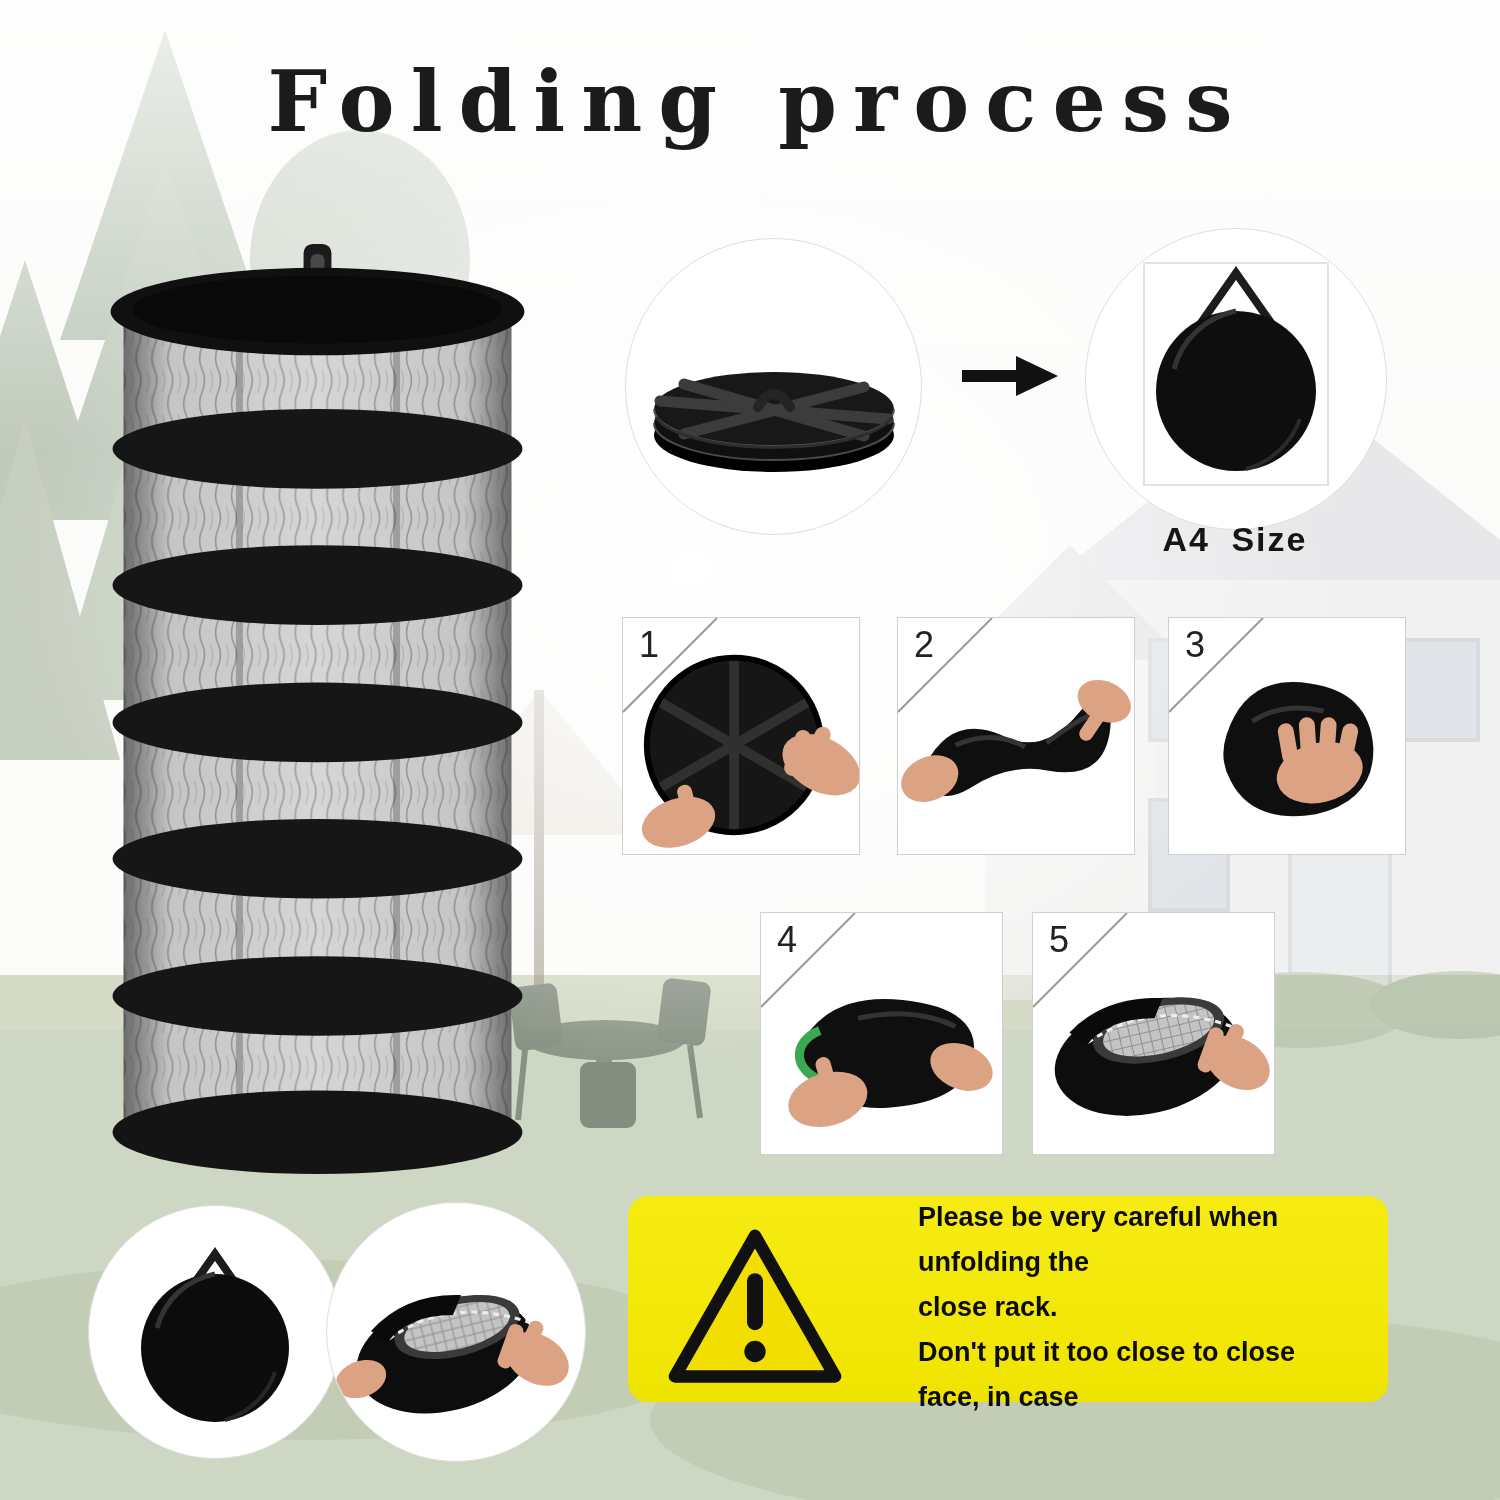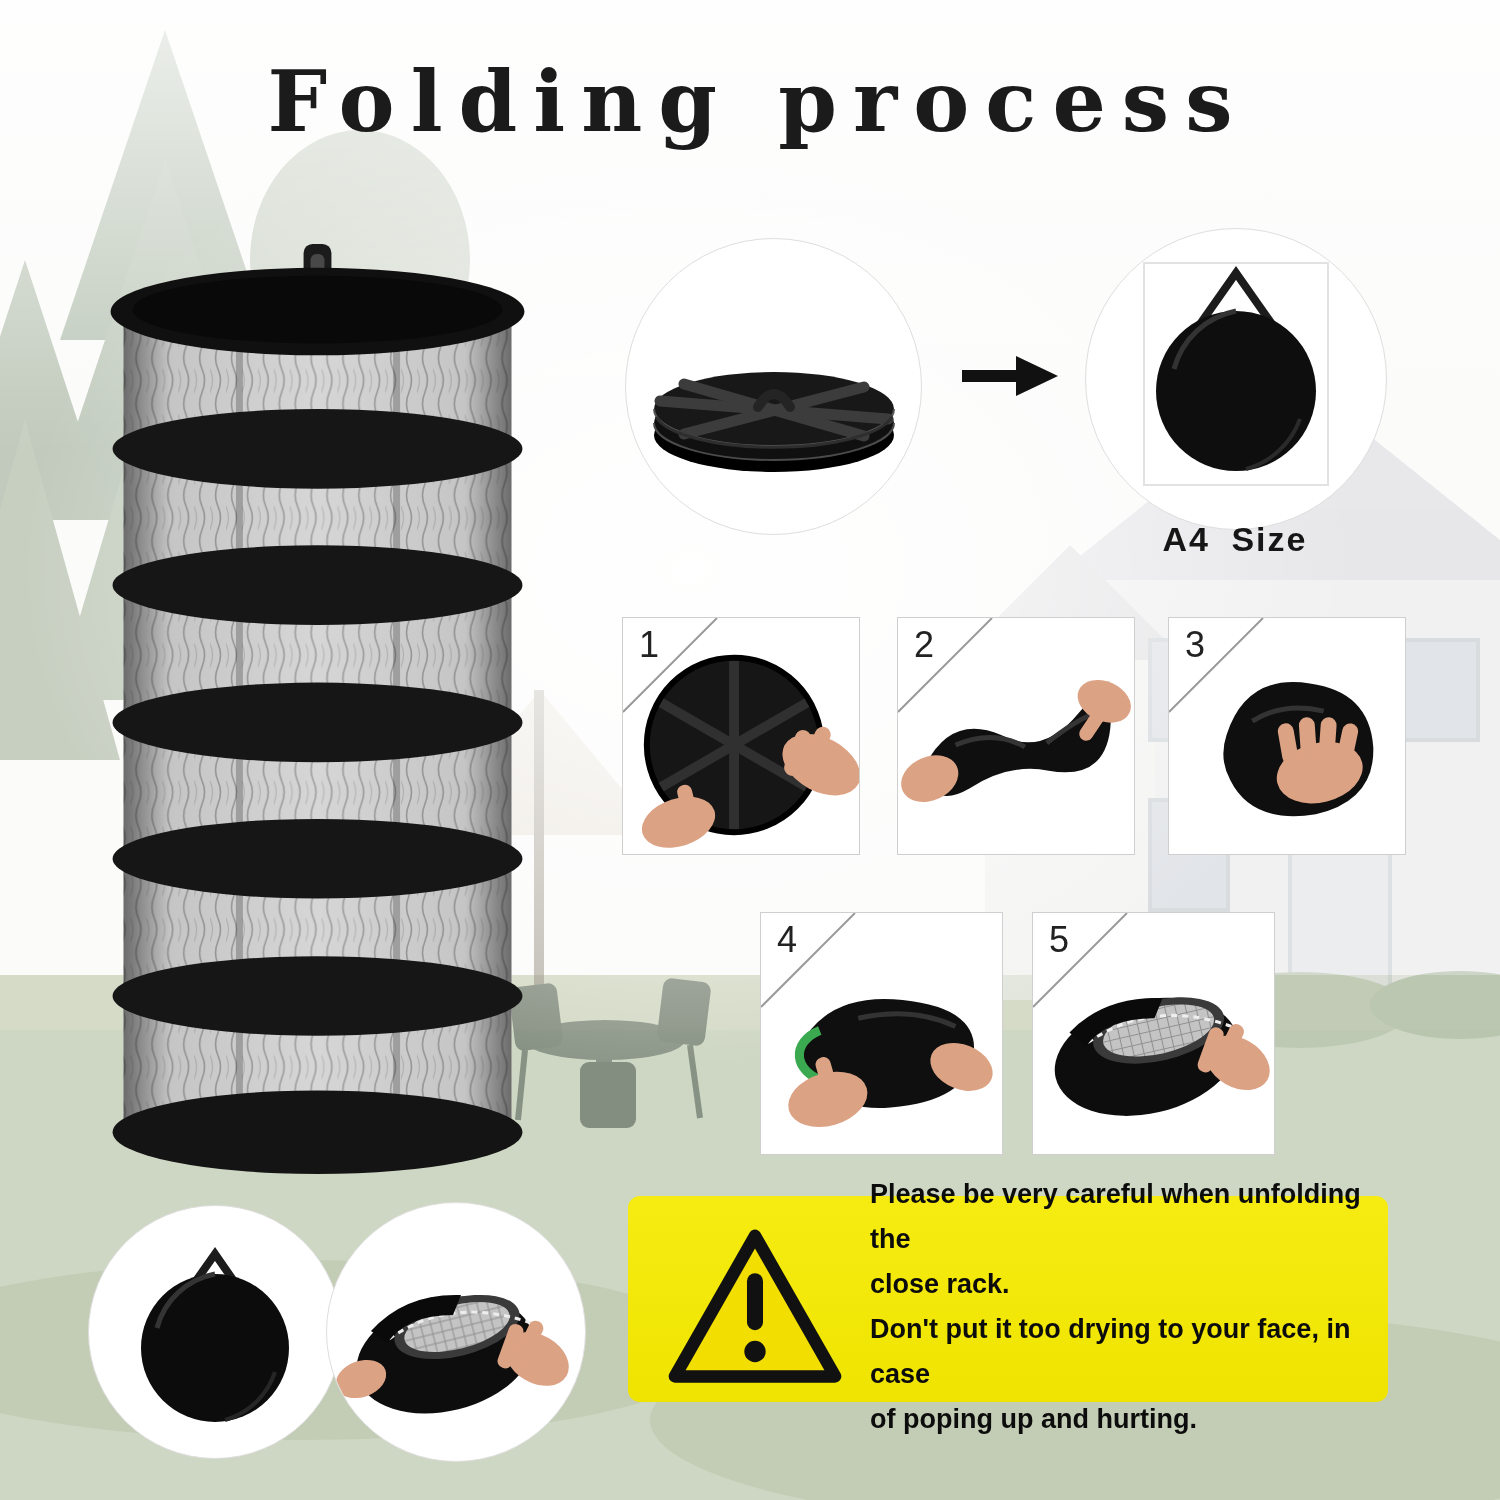--- a/index.html
+++ b/index.html
@@ -45,22 +45,23 @@
   .s5{left:1032px;top:912px;width:243px;height:243px;}
   .step .ph{position:absolute;inset:0;width:100%;height:100%;}
   .cornerline{position:absolute;left:0;top:0;}
   .stepnum{
     position:absolute;left:16px;top:6px;font-size:36px;color:#222;
     font-family:"Liberation Sans",sans-serif;
   }
   .warning{
     left:628px;top:1196px;width:760px;height:206px;
     background:linear-gradient(#f6ec12,#efe400);
-    border-radius:12px;display:flex;align-items:center;box-sizing:border-box;
+    border-radius:20px;display:flex;align-items:center;box-sizing:border-box;
     padding:16px 26px 0 38px;
+    gap:48px;
   }
   .warning .tri{flex:0 0 178px;height:162px;margin-right:26px;}
   .wtext{flex:1;font-size:27px;font-weight:700;line-height:45px;color:#0c0c0c;}
 </style>
 </head>
 <body>
 
 <div class="canvas">
 
   <svg width="0" height="0" style="position:absolute">
@@ -304,18 +305,17 @@
 
   <div class="layer warning">
     <svg class="tri" viewBox="0 0 200 180">
       <polygon points="100,10 190,168 10,168" fill="#f2de00" stroke="#111" stroke-width="14" stroke-linejoin="round"></polygon>
       <rect x="91" y="52" width="18" height="64" rx="9" fill="#111"></rect>
       <circle cx="100" cy="140" r="12" fill="#111"></circle>
     </svg>
     <div class="wtext">
       <div>Please be very careful when unfolding the</div>
       <div>close rack.</div>
-      <div>Don't put it too drying to your face, in case</div>
-      <div>of poping up and hurting.</div>
+      <div>Don't put it too close to close face, in case</div>
     </div>
   </div>
 
 </div>
 
 </body></html>

